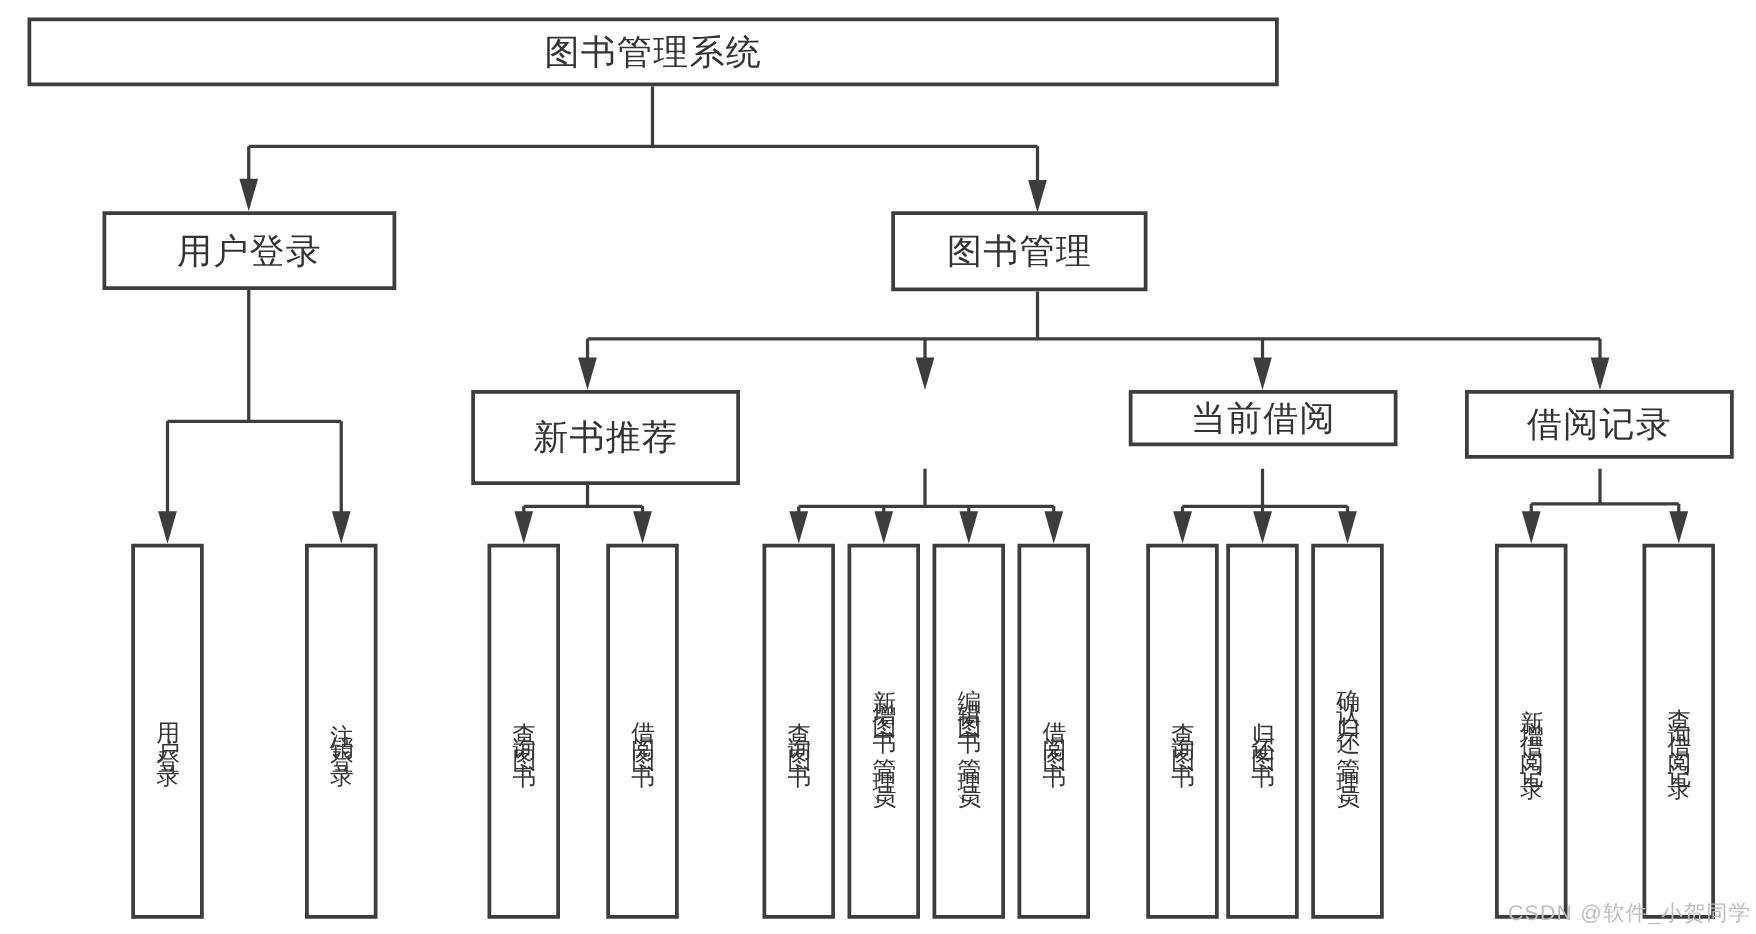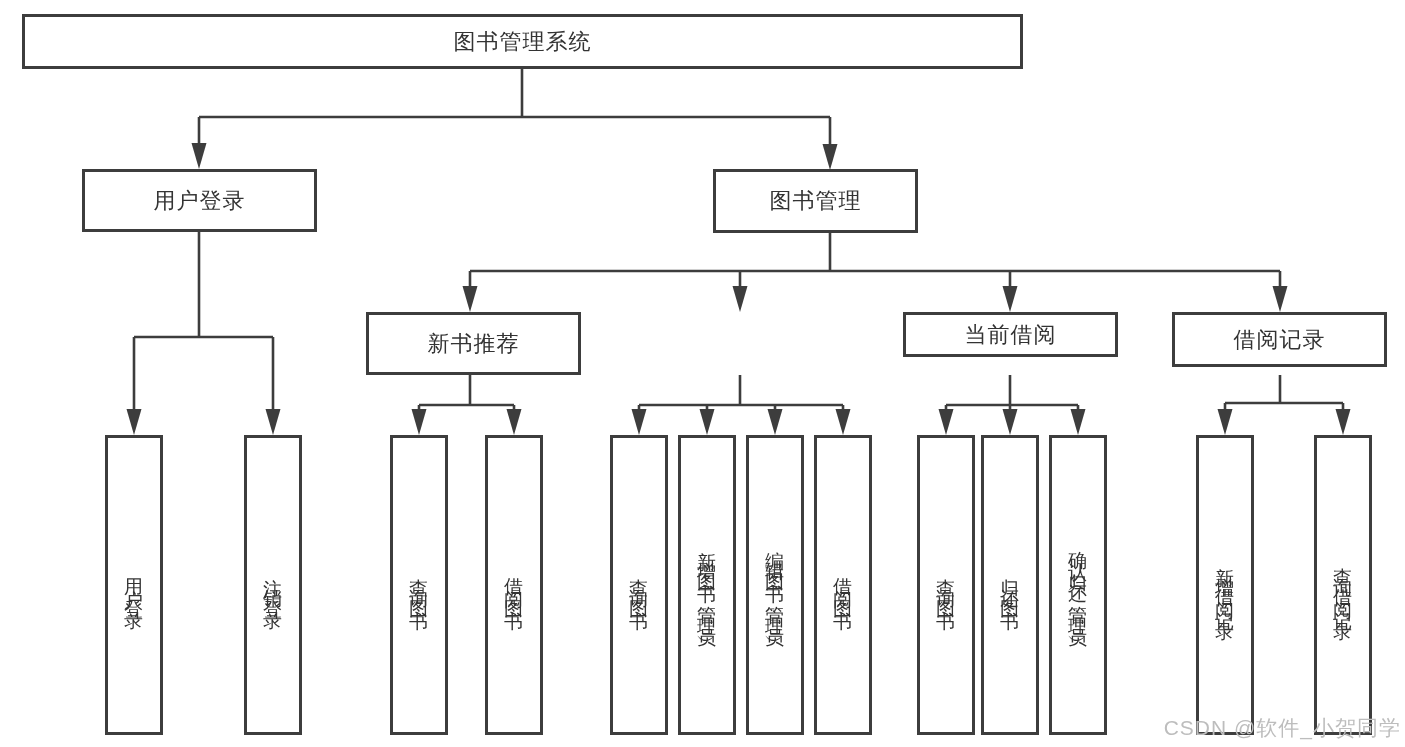--- a/index.html
+++ b/index.html
@@ -14,32 +14,32 @@
   .box {
     position:absolute;
     box-sizing:border-box;
     background:#ffffff;
     border:3px solid #3d3d3d;
     display:flex;
     align-items:center;
     justify-content:center;
     color:#333333;
   }
-  .hbox { font-size:22px; letter-spacing:1px; }
+  .hbox { font-size:28px; letter-spacing:1px; }
   .vbox {
     writing-mode:vertical-rl;
     text-orientation:mixed;
     font-size:19px;
     letter-spacing:11px;
     line-height:1;
   }
   .watermark {
     position:absolute;
     right:4px; bottom:5px;
-    font-size:21px;
+    font-size:17px;
     color:#bdbdbd;
     letter-spacing:1px;
     white-space:nowrap;
   }
 </style>
 </head>
 <body>
 
 <div class="canvas">
 
@@ -113,21 +113,21 @@
     <span>图书管理系统</span>
   </div>
 
   <div class="box hbox" style="left:82px;top:169px;width:235px;height:63px">
     <span>用户登录</span>
   </div>
   <div class="box hbox" style="left:713px;top:169px;width:205px;height:64px">
     <span>图书管理</span>
   </div>
 
-  <div class="box hbox" style="left:366px;top:312px;width:215px;height:63px">
+  <div class="box hbox" style="left:377px;top:312px;width:215px;height:76px">
     <span>新书推荐</span>
   </div>
   <div class="box hbox" style="left:903px;top:312px;width:215px;height:45px">
     <span>当前借阅</span>
   </div>
   <div class="box hbox" style="left:1172px;top:312px;width:215px;height:55px">
     <span>借阅记录</span>
   </div>
 
   <div class="box vbox" style="left:105px;top:435px;width:58px;height:300px">

